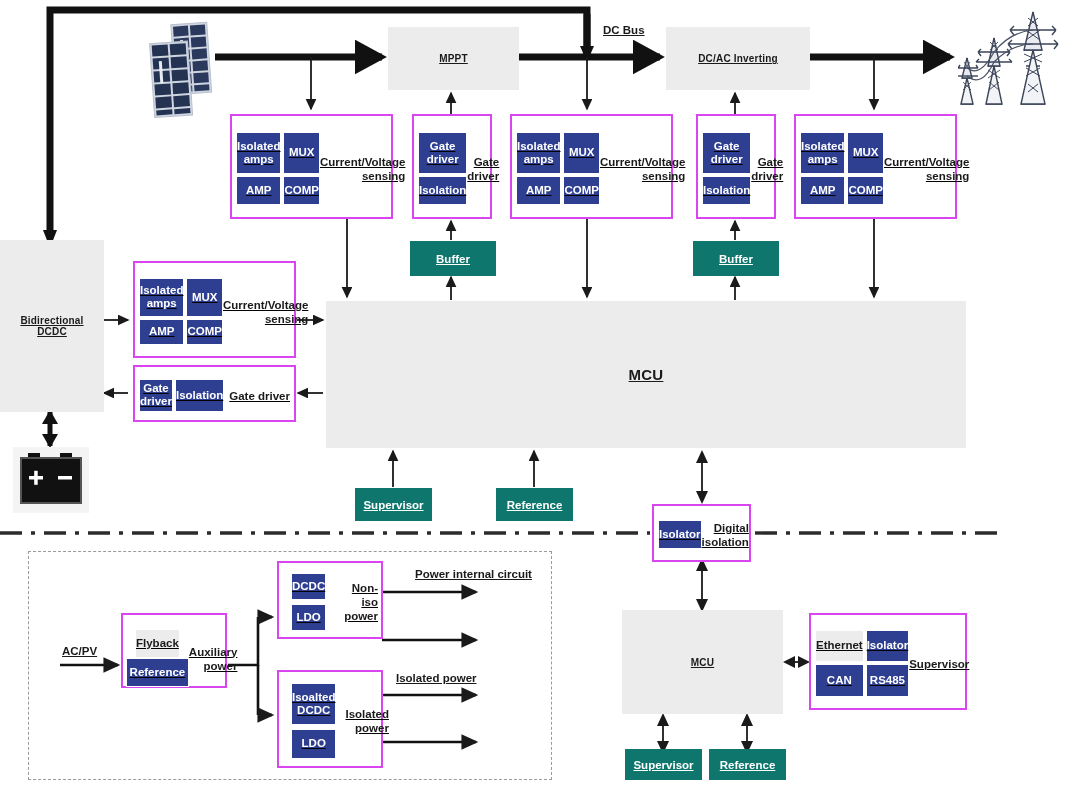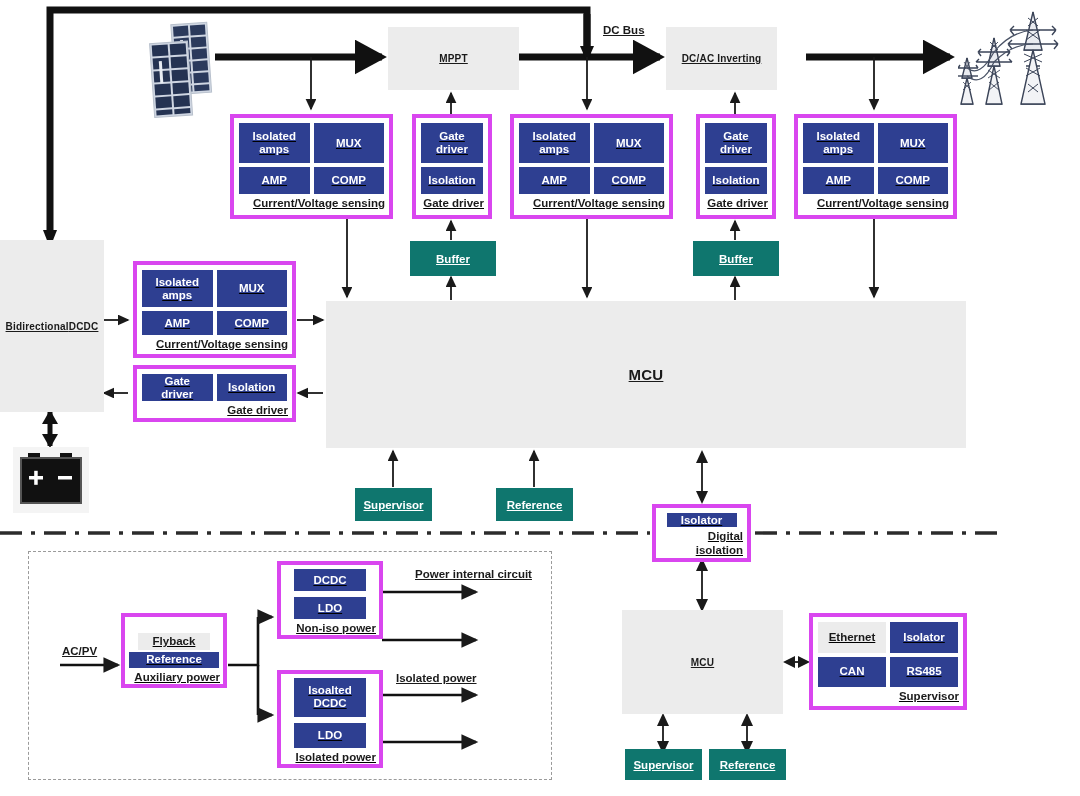--- a/index.html
+++ b/index.html
@@ -9,21 +9,21 @@
   #svglayer{position:absolute;left:0;top:0;width:1080px;height:796px;pointer-events:none;}
 
   
   .abs{position:absolute;box-sizing:border-box;text-decoration:underline;}
 
   
   .grey-block{background:#ececec;display:flex;align-items:center;justify-content:center;
               color:#1a1a1a;font-weight:bold;font-size:10px;letter-spacing:.2px;text-align:center;}
 
   
-  .group{background:#ffffff;border:4px solid #d946ef;display:flex;flex-direction:column;
+  .group{background:#ffffff;border:2px solid #d946ef;display:flex;flex-direction:row;
          align-items:center;padding:4px 4px 1px 4px;box-sizing:border-box;}
   .group-caption{color:#1a1a1a;font-size:11.5px;font-weight:bold;line-height:14px;
                  text-align:right;width:100%;margin-top:1px;}
 
   
   .chip{background:#2e3f91;color:#ffffff;font-weight:bold;font-size:11.5px;line-height:13px;
         display:flex;align-items:center;justify-content:center;text-align:center;
         box-sizing:border-box;border:1px solid #ffffff;}
   .chip.grey{background:#ececec;color:#1a1a1a;border:1px solid #ffffff;}
 
@@ -192,21 +192,21 @@
   </div>
 
   <div class="abs grey-block" style="left:388px;top:27px;width:131px;height:63px;">
     <span>MPPT</span>
   </div>
 
   <div class="abs lbl" style="left:603px;top:24px;">
     <span>DC Bus</span>
   </div>
 
-  <div class="abs grey-block" style="left:666px;top:27px;width:111px;height:63px;">
+  <div class="abs grey-block" style="left:666px;top:27px;width:144px;height:63px;">
     <span>DC/AC Inverting</span>
   </div>
 
   <div class="iconbox" style="left:958px;top:4px;width:108px;height:110px;">
     <svg width="108" height="110" viewBox="0 0 108 110">
       <g stroke="#3b4458" fill="none" stroke-width="1.4">
 
         <path d="M75 8 L75 100 M63 100 L87 100 M66 46 L84 46 M68 62 L82 62 M70 78 L80 78"></path>
         <path d="M66 46 L75 8 L84 46 Z" fill="#e9ebf0"></path>
         <path d="M63 100 L75 46 L87 100 Z" fill="#f2f3f6"></path>
@@ -299,21 +299,21 @@
       <div class="chip">MUX</div>
       <div class="chip">AMP</div>
       <div class="chip">COMP</div>
     </div>
     <div class="group-caption">Current/Voltage sensing</div>
   </div>
 
   <div class="abs solidchip" style="left:410px;top:241px;width:86px;height:35px;">Buffer</div>
   <div class="abs solidchip" style="left:693px;top:241px;width:86px;height:35px;">Buffer</div>
 
-  <div class="abs grey-block" style="left:0px;top:240px;width:104px;height:172px;flex-direction:row;">
+  <div class="abs grey-block" style="left:0px;top:240px;width:104px;height:172px;flex-direction:column;">
     <span>Bidirectional</span>
     <span>DCDC</span>
   </div>
 
   <div class="abs batt-bg iconbox" style="left:13px;top:447px;width:76px;height:66px;">
     <svg width="76" height="66" viewBox="0 0 76 66">
       <rect x="15" y="6" width="12" height="4" fill="#111"></rect>
       <rect x="47" y="6" width="12" height="4" fill="#111"></rect>
       <rect x="8" y="11" width="60" height="45" fill="#111" stroke="#555" stroke-width="2"></rect>
       <rect x="16" y="29" width="14" height="3.5" fill="#fff"></rect>

